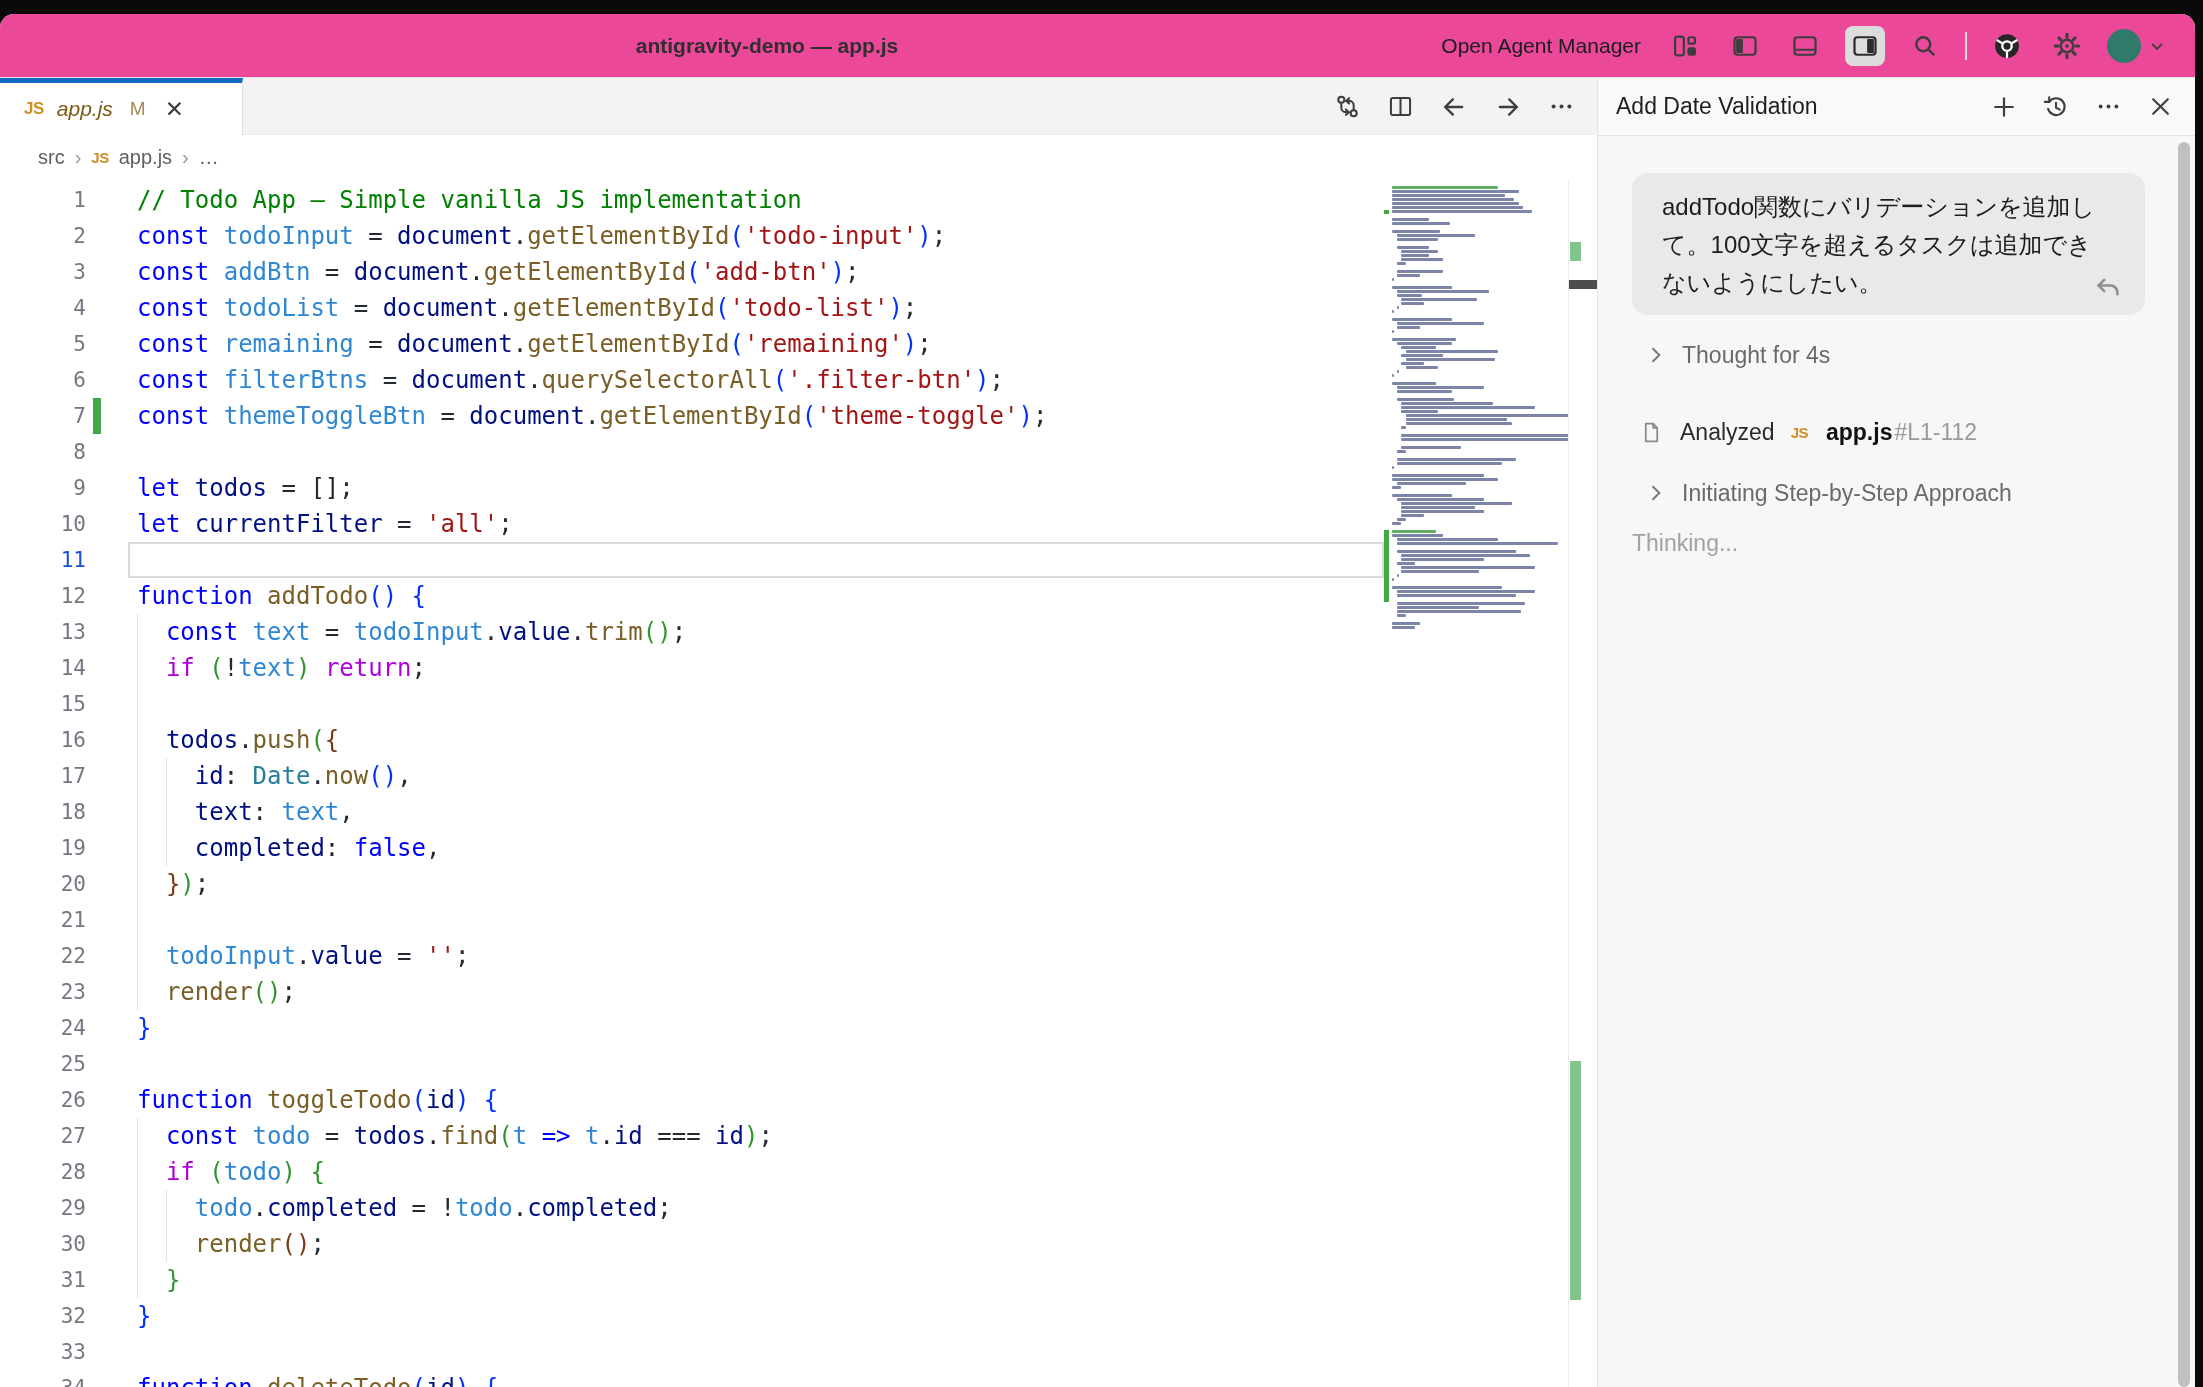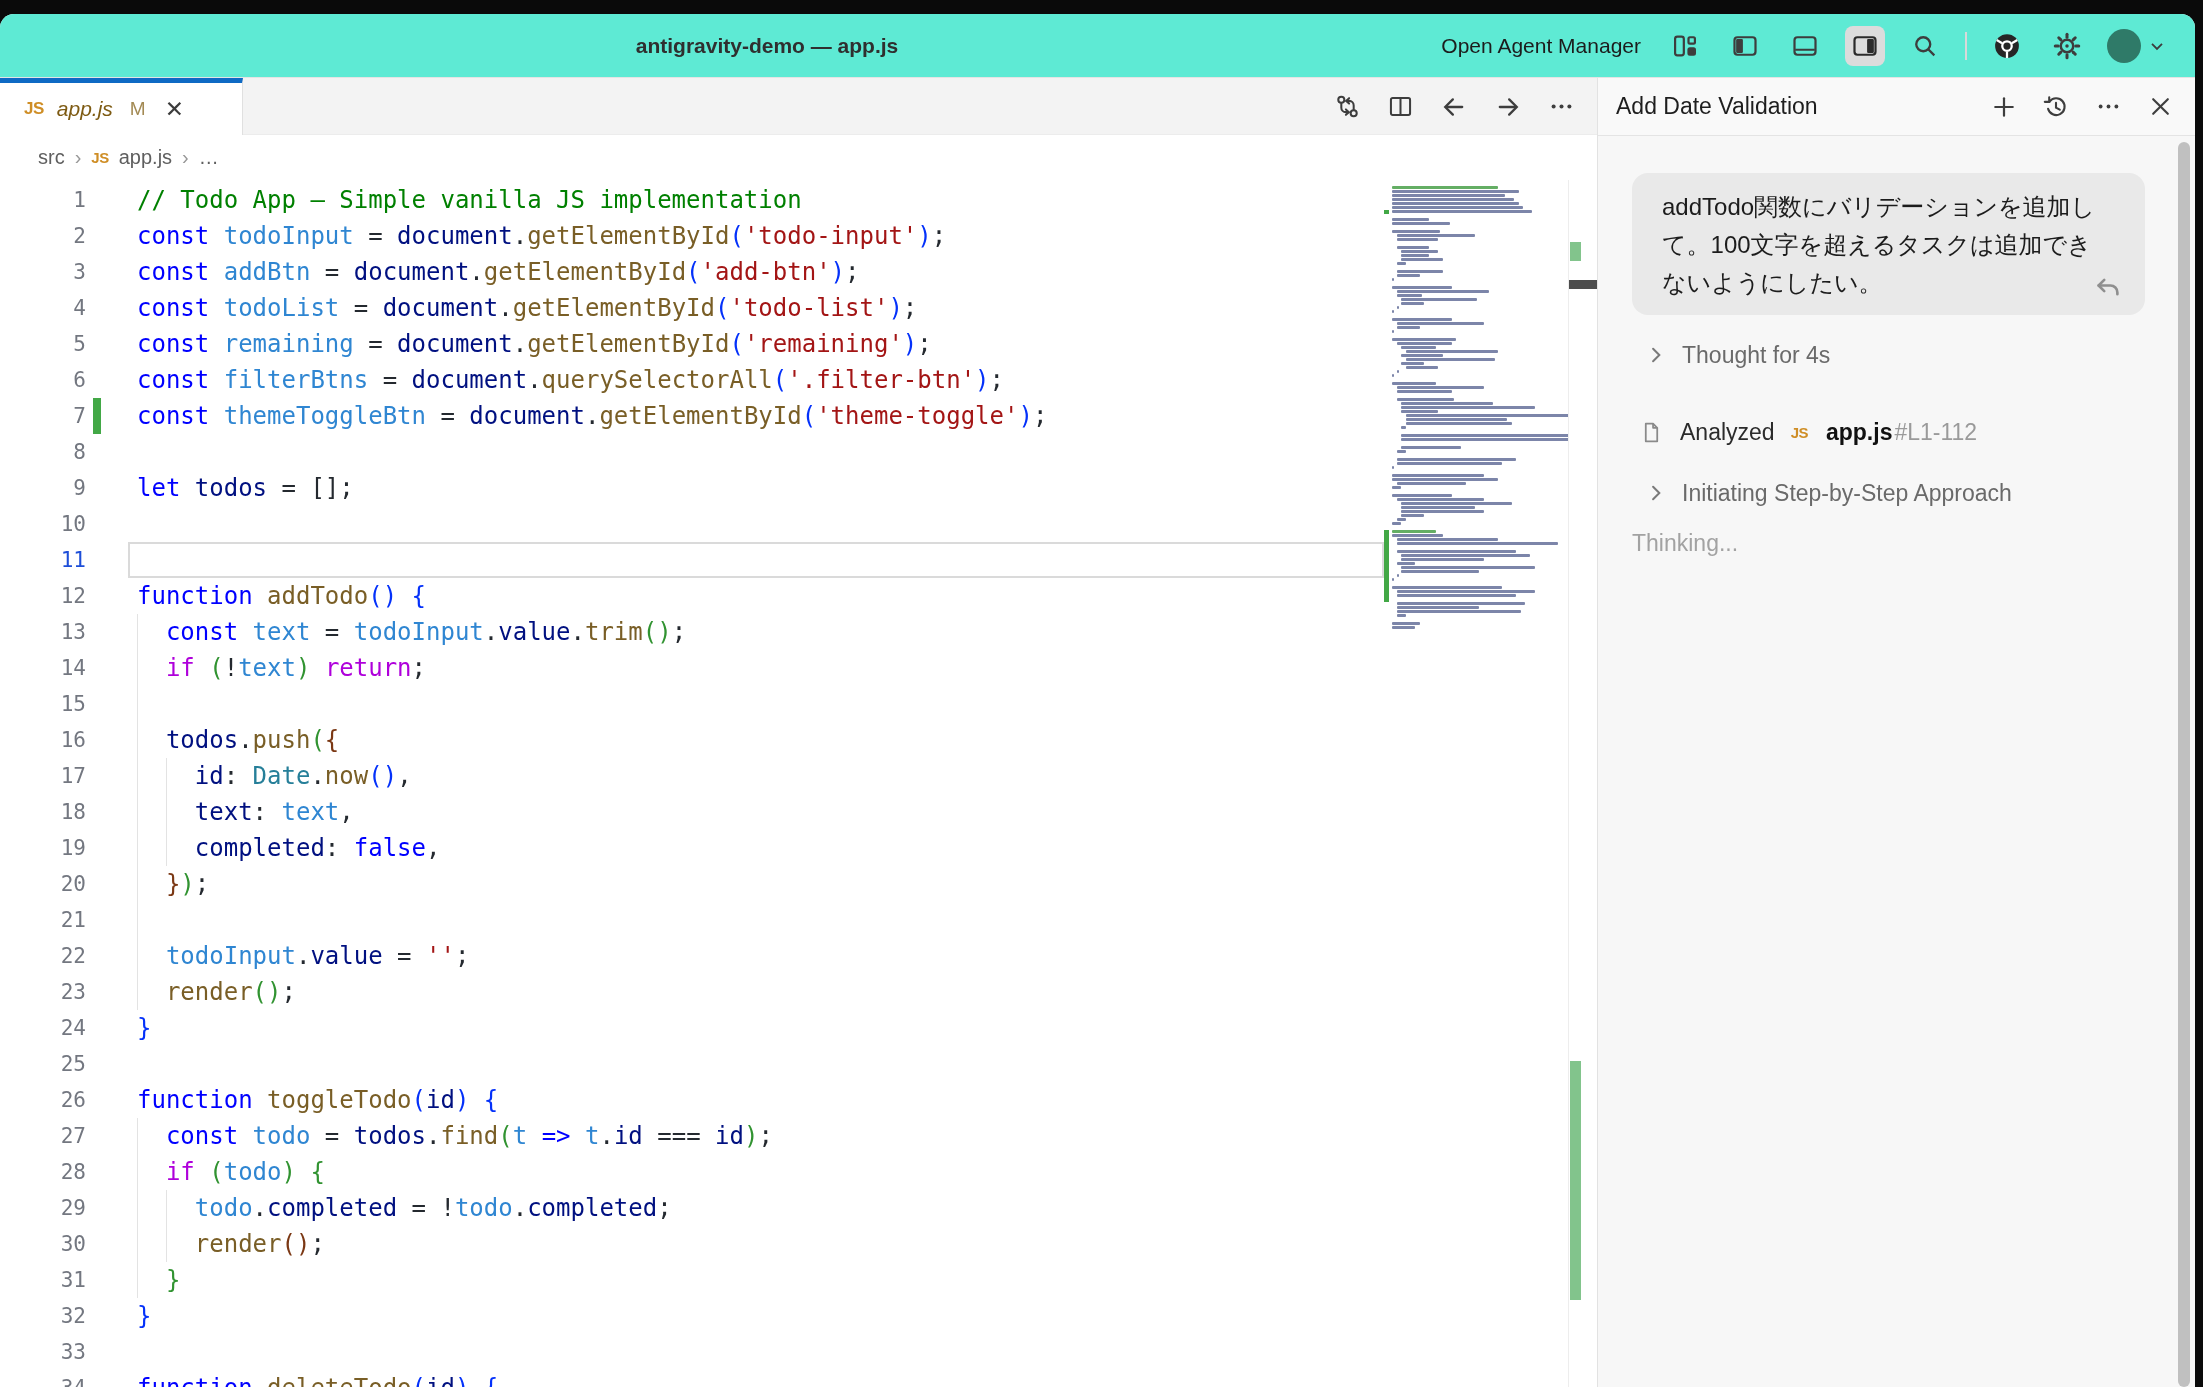--- a/index.html
+++ b/index.html
@@ -3,21 +3,21 @@
 <meta charset="utf-8">
 <style>
   * { margin:0; padding:0; box-sizing:border-box; }
   html,body { width:2203px; height:1387px; background:#0a0a0a; overflow:hidden;
               font-family:"Liberation Sans", sans-serif; }
   .window { position:absolute; left:0; top:14px; width:2195px; height:1373px;
             background:#ffffff; border-radius:14px 14px 0 0; overflow:hidden; }
 
   
   .titlebar { position:absolute; left:0; top:0; width:100%; height:64px;
-              background:#5eead4; border-bottom:1px solid #e4e4e4; }
+              background:#ec4899; border-bottom:1px solid #e4e4e4; }
   .titlebar-title { position:absolute; left:767px; top:0; height:64px; transform:translateX(-50%);
                     display:flex; align-items:center; font-size:21px; font-weight:600; color:#2f2f2f; }
   .tb-right { position:absolute; right:28px; top:0; height:64px; display:flex; align-items:center; gap:20px; }
   .tb-label { font-size:21px; color:#1c1c1c; font-weight:500; margin-right:4px; cursor:default; }
   .tb-icon { width:40px; height:40px; display:flex; align-items:center; justify-content:center; border-radius:8px; }
   .tb-icon.active { background:#dcdcdc; }
   .tb-divider { width:2px; height:28px; background:#d9d9d9; }
   .avatar-wrap { display:flex; align-items:center; gap:6px; }
   .avatar { width:34px; height:34px; border-radius:50%; }
 
@@ -216,21 +216,21 @@
   <div class="editor" id="editor">
       <div class="cl" style="top: 2px;"><span class="ln">1</span><span class="ct"><span style="color: rgb(0, 128, 0);">// Todo App – Simple vanilla JS implementation</span></span></div>
       <div class="cl" style="top: 38px;"><span class="ln">2</span><span class="ct"><span style="color: rgb(0, 0, 255);">const</span><span style="color: rgb(36, 41, 47);"> </span><span style="color: rgb(47, 134, 210);">todoInput</span><span style="color: rgb(36, 41, 47);"> = </span><span style="color: rgb(0, 16, 128);">document</span><span style="color: rgb(36, 41, 47);">.</span><span style="color: rgb(121, 94, 38);">getElementById</span><span style="color: rgb(4, 49, 250);">(</span><span style="color: rgb(163, 21, 21);">'todo-input'</span><span style="color: rgb(4, 49, 250);">)</span><span style="color: rgb(36, 41, 47);">;</span></span></div>
       <div class="cl" style="top: 74px;"><span class="ln">3</span><span class="ct"><span style="color: rgb(0, 0, 255);">const</span><span style="color: rgb(36, 41, 47);"> </span><span style="color: rgb(47, 134, 210);">addBtn</span><span style="color: rgb(36, 41, 47);"> = </span><span style="color: rgb(0, 16, 128);">document</span><span style="color: rgb(36, 41, 47);">.</span><span style="color: rgb(121, 94, 38);">getElementById</span><span style="color: rgb(4, 49, 250);">(</span><span style="color: rgb(163, 21, 21);">'add-btn'</span><span style="color: rgb(4, 49, 250);">)</span><span style="color: rgb(36, 41, 47);">;</span></span></div>
       <div class="cl" style="top: 110px;"><span class="ln">4</span><span class="ct"><span style="color: rgb(0, 0, 255);">const</span><span style="color: rgb(36, 41, 47);"> </span><span style="color: rgb(47, 134, 210);">todoList</span><span style="color: rgb(36, 41, 47);"> = </span><span style="color: rgb(0, 16, 128);">document</span><span style="color: rgb(36, 41, 47);">.</span><span style="color: rgb(121, 94, 38);">getElementById</span><span style="color: rgb(4, 49, 250);">(</span><span style="color: rgb(163, 21, 21);">'todo-list'</span><span style="color: rgb(4, 49, 250);">)</span><span style="color: rgb(36, 41, 47);">;</span></span></div>
       <div class="cl" style="top: 146px;"><span class="ln">5</span><span class="ct"><span style="color: rgb(0, 0, 255);">const</span><span style="color: rgb(36, 41, 47);"> </span><span style="color: rgb(47, 134, 210);">remaining</span><span style="color: rgb(36, 41, 47);"> = </span><span style="color: rgb(0, 16, 128);">document</span><span style="color: rgb(36, 41, 47);">.</span><span style="color: rgb(121, 94, 38);">getElementById</span><span style="color: rgb(4, 49, 250);">(</span><span style="color: rgb(163, 21, 21);">'remaining'</span><span style="color: rgb(4, 49, 250);">)</span><span style="color: rgb(36, 41, 47);">;</span></span></div>
       <div class="cl" style="top: 182px;"><span class="ln">6</span><span class="ct"><span style="color: rgb(0, 0, 255);">const</span><span style="color: rgb(36, 41, 47);"> </span><span style="color: rgb(47, 134, 210);">filterBtns</span><span style="color: rgb(36, 41, 47);"> = </span><span style="color: rgb(0, 16, 128);">document</span><span style="color: rgb(36, 41, 47);">.</span><span style="color: rgb(121, 94, 38);">querySelectorAll</span><span style="color: rgb(4, 49, 250);">(</span><span style="color: rgb(163, 21, 21);">'.filter-btn'</span><span style="color: rgb(4, 49, 250);">)</span><span style="color: rgb(36, 41, 47);">;</span></span></div>
       <div class="cl" style="top: 218px;"><span class="ln">7</span><i class="gitbar" style="background: rgb(66, 168, 70);"></i><span class="ct"><span style="color: rgb(0, 0, 255);">const</span><span style="color: rgb(36, 41, 47);"> </span><span style="color: rgb(47, 134, 210);">themeToggleBtn</span><span style="color: rgb(36, 41, 47);"> = </span><span style="color: rgb(0, 16, 128);">document</span><span style="color: rgb(36, 41, 47);">.</span><span style="color: rgb(121, 94, 38);">getElementById</span><span style="color: rgb(4, 49, 250);">(</span><span style="color: rgb(163, 21, 21);">'theme-toggle'</span><span style="color: rgb(4, 49, 250);">)</span><span style="color: rgb(36, 41, 47);">;</span></span></div>
       <div class="cl" style="top: 254px;"><span class="ln">8</span><span class="ct"></span></div>
       <div class="cl" style="top: 290px;"><span class="ln">9</span><span class="ct"><span style="color: rgb(0, 0, 255);">let</span><span style="color: rgb(36, 41, 47);"> </span><span style="color: rgb(0, 16, 128);">todos</span><span style="color: rgb(36, 41, 47);"> = [];</span></span></div>
-      <div class="cl" style="top: 326px;"><span class="ln">10</span></div>
+      <div class="cl" style="top: 326px;"><span class="ln">10</span><span class="ct"><span style="color: rgb(0, 0, 255);">let</span><span style="color: rgb(36, 41, 47);"> </span><span style="color: rgb(0, 16, 128);">currentFilter</span><span style="color: rgb(36, 41, 47);"> = </span><span style="color: rgb(163, 21, 21);">'all'</span><span style="color: rgb(36, 41, 47);">;</span></span></div>
       <div class="cl" style="top: 362px;"><i class="curline"></i><span class="ln active">11</span><span class="ct"></span></div>
       <div class="cl" style="top: 398px;"><span class="ln">12</span><span class="ct"><span style="color: rgb(0, 0, 255);">function</span><span style="color: rgb(36, 41, 47);"> </span><span style="color: rgb(121, 94, 38);">addTodo</span><span style="color: rgb(4, 49, 250);">()</span><span style="color: rgb(36, 41, 47);"> </span><span style="color: rgb(4, 49, 250);">{</span></span></div>
       <div class="cl" style="top: 434px;"><span class="ln">13</span><i class="guide" style="left: 137px;"></i><span class="ct"><span style="color: rgb(36, 41, 47);">  </span><span style="color: rgb(0, 0, 255);">const</span><span style="color: rgb(36, 41, 47);"> </span><span style="color: rgb(47, 134, 210);">text</span><span style="color: rgb(36, 41, 47);"> = </span><span style="color: rgb(47, 134, 210);">todoInput</span><span style="color: rgb(36, 41, 47);">.</span><span style="color: rgb(0, 16, 128);">value</span><span style="color: rgb(36, 41, 47);">.</span><span style="color: rgb(121, 94, 38);">trim</span><span style="color: rgb(49, 147, 49);">()</span><span style="color: rgb(36, 41, 47);">;</span></span></div>
       <div class="cl" style="top: 470px;"><span class="ln">14</span><i class="guide" style="left: 137px;"></i><span class="ct"><span style="color: rgb(36, 41, 47);">  </span><span style="color: rgb(175, 0, 219);">if</span><span style="color: rgb(36, 41, 47);"> </span><span style="color: rgb(49, 147, 49);">(</span><span style="color: rgb(36, 41, 47);">!</span><span style="color: rgb(47, 134, 210);">text</span><span style="color: rgb(49, 147, 49);">)</span><span style="color: rgb(36, 41, 47);"> </span><span style="color: rgb(175, 0, 219);">return</span><span style="color: rgb(36, 41, 47);">;</span></span></div>
       <div class="cl" style="top: 506px;"><span class="ln">15</span><i class="guide" style="left: 137px;"></i><span class="ct"></span></div>
       <div class="cl" style="top: 542px;"><span class="ln">16</span><i class="guide" style="left: 137px;"></i><span class="ct"><span style="color: rgb(36, 41, 47);">  </span><span style="color: rgb(0, 16, 128);">todos</span><span style="color: rgb(36, 41, 47);">.</span><span style="color: rgb(121, 94, 38);">push</span><span style="color: rgb(49, 147, 49);">(</span><span style="color: rgb(123, 56, 20);">{</span></span></div>
       <div class="cl" style="top: 578px;"><span class="ln">17</span><i class="guide" style="left: 137px;"></i><i class="guide" style="left: 165.9px;"></i><span class="ct"><span style="color: rgb(36, 41, 47);">    </span><span style="color: rgb(0, 16, 128);">id</span><span style="color: rgb(36, 41, 47);">: </span><span style="color: rgb(38, 127, 153);">Date</span><span style="color: rgb(36, 41, 47);">.</span><span style="color: rgb(121, 94, 38);">now</span><span style="color: rgb(4, 49, 250);">()</span><span style="color: rgb(36, 41, 47);">,</span></span></div>
       <div class="cl" style="top: 614px;"><span class="ln">18</span><i class="guide" style="left: 137px;"></i><i class="guide" style="left: 165.9px;"></i><span class="ct"><span style="color: rgb(36, 41, 47);">    </span><span style="color: rgb(0, 16, 128);">text</span><span style="color: rgb(36, 41, 47);">: </span><span style="color: rgb(47, 134, 210);">text</span><span style="color: rgb(36, 41, 47);">,</span></span></div>
       <div class="cl" style="top: 650px;"><span class="ln">19</span><i class="guide" style="left: 137px;"></i><i class="guide" style="left: 165.9px;"></i><span class="ct"><span style="color: rgb(36, 41, 47);">    </span><span style="color: rgb(0, 16, 128);">completed</span><span style="color: rgb(36, 41, 47);">: </span><span style="color: rgb(0, 0, 255);">false</span><span style="color: rgb(36, 41, 47);">,</span></span></div>
       <div class="cl" style="top: 686px;"><span class="ln">20</span><i class="guide" style="left: 137px;"></i><span class="ct"><span style="color: rgb(36, 41, 47);">  </span><span style="color: rgb(123, 56, 20);">}</span><span style="color: rgb(49, 147, 49);">)</span><span style="color: rgb(36, 41, 47);">;</span></span></div>

